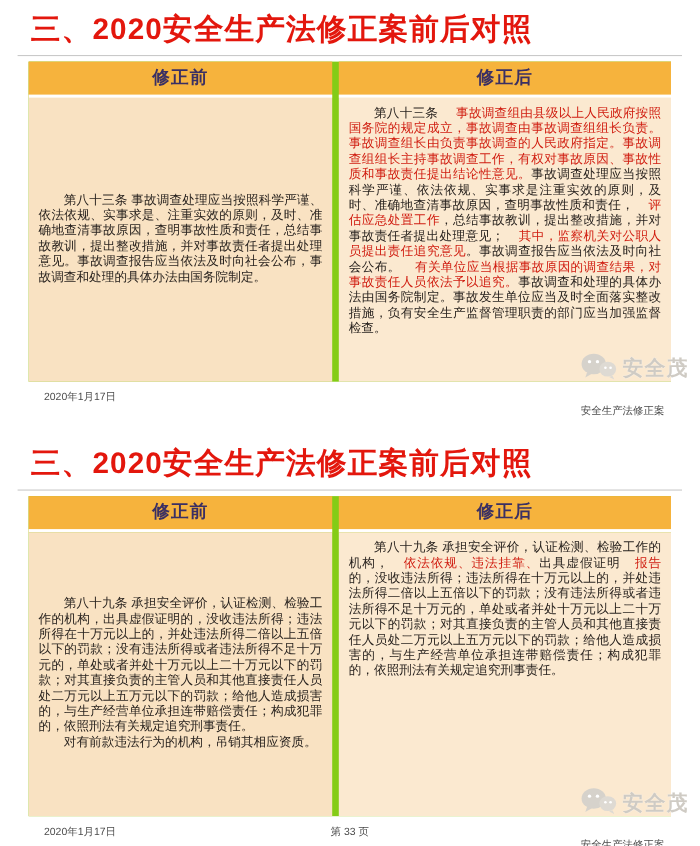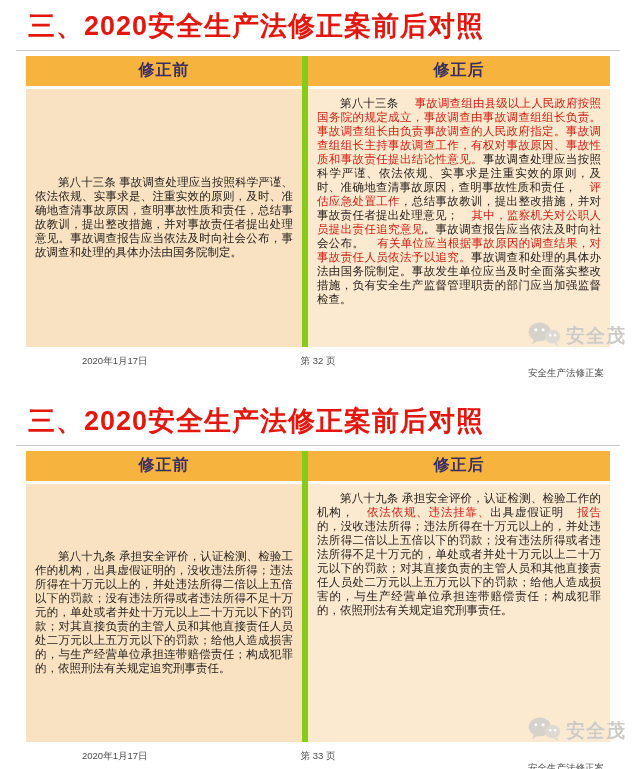--- a/index.html
+++ b/index.html
@@ -44,21 +44,21 @@
     padding:7px 9px 8px 9px;
   }
   .col-before .col-body{background:var(--cell-before);display:flex;flex-direction:column;justify-content:center;}
   .col-after  .col-body{background:var(--cell-after);}
   .rich p{margin:0;text-indent:2em;text-align:justify;}
   .rich .em{color:var(--em-red);font-weight:normal;margin-left:13px;}
   .slide-footer{
     position:relative;height:18px;margin:6px 14px 0 14px;
     font-size:9.5px;color:var(--footer-text);
   }
-  .f-date{position:absolute;left:12px;top:2px;margin-left:42px;}
+  .f-date{position:absolute;left:12px;top:2px;}
   .f-page{position:absolute;left:0;right:0;top:2px;text-align:center;}
   .f-doc{position:absolute;right:4px;top:14px;}
   .brand{
     position:absolute;right:10px;bottom:20px;
     display:flex;align-items:center;gap:5px;
     pointer-events:none;
   }
   .brand-name{
     font-size:19px;font-weight:bold;color:var(--logo-gray);
     letter-spacing:1px;
@@ -87,21 +87,20 @@
       <div class="col-body">
         <div class="rich">
             <p><span>第八十三条  </span><span class="em">事故调查组由县级以上人民政府按照国务院的规定成立，事故调查由事故调查组组长负责。事故调查组长由负责事故调查的人民政府指定。事故调查组组长主持事故调查工作，有权对事故原因、事故性质和事故责任提出结论性意见。</span><span>事故调查处理应当按照科学严谨、依法依规、实事求是注重实效的原则，及时、准确地查清事故原因，查明事故性质和责任，</span><span class="em">评估应急处置工作</span><span>，总结事故教训，提出整改措施，并对事故责任者提出处理意见；</span><span class="em">其中，监察机关对公职人员提出责任追究意见</span><span>。事故调查报告应当依法及时向社会公布。</span><span class="em">有关单位应当根据事故原因的调查结果，对事故责任人员依法予以追究。</span><span>事故调查和处理的具体办法由国务院制定。事故发生单位应当及时全面落实整改措施，负有安全生产监督管理职责的部门应当加强监督检查。</span></p>
           </div>
       </div>
     </div>
   </div>
 
   <div class="slide-footer">
     <span class="f-date">2020年1月17日</span>
-    <span class="f-page">第 32 页</span>
     <span class="f-doc">安全生产法修正案</span>
   </div>
 
   <div class="brand">
     <span>
       <svg width="34" height="26" viewBox="0 0 40 30">
         <ellipse cx="15" cy="12.5" rx="13" ry="11" fill="#d6d2cb"></ellipse>
         <path d="M8 21 L6 27 L13 23 Z" fill="#d6d2cb"></path>
         <circle cx="10.5" cy="10" r="1.8" fill="#ffffff"></circle>
         <circle cx="19" cy="10" r="1.8" fill="#ffffff"></circle>
@@ -120,20 +119,21 @@
 <div class="slide">
   <h1 class="slide-title">三、2020安全生产法修正案前后对照</h1>
   <div class="rule"></div>
 
   <div class="cmp-table">
     <div class="col col-before">
       <div class="col-header">修正前</div>
       <div class="col-body">
         <div class="rich">
             <p><span>第八十九条  承担安全评价，认证检测、检验工作的机构，出具虚假证明的，没收违法所得；违法所得在十万元以上的，并处违法所得二倍以上五倍以下的罚款；没有违法所得或者违法所得不足十万元的，单处或者并处十万元以上二十万元以下的罚款；对其直接负责的主管人员和其他直接责任人员处二万元以上五万元以下的罚款；给他人造成损害的，与生产经营单位承担连带赔偿责任；构成犯罪的，依照刑法有关规定追究刑事责任。</span></p>
+            <p><span>对有前款违法行为的机构，吊销其相应资质。</span></p>
           </div>
       </div>
     </div>
     <div class="col col-after">
       <div class="col-header">修正后</div>
       <div class="col-body">
         <div class="rich">
             <p><span>第八十九条  承担安全评价，认证检测、检验工作的机构，</span><span class="em">依法依规、违法挂靠、</span><span>出具虚假证明</span><span class="em">报告</span><span>的，没收违法所得；违法所得在十万元以上的，并处违法所得二倍以上五倍以下的罚款；没有违法所得或者违法所得不足十万元的，单处或者并处十万元以上二十万元以下的罚款；对其直接负责的主管人员和其他直接责任人员处二万元以上五万元以下的罚款；给他人造成损害的，与生产经营单位承担连带赔偿责任；构成犯罪的，依照刑法有关规定追究刑事责任。</span></p>
           </div>
       </div>

